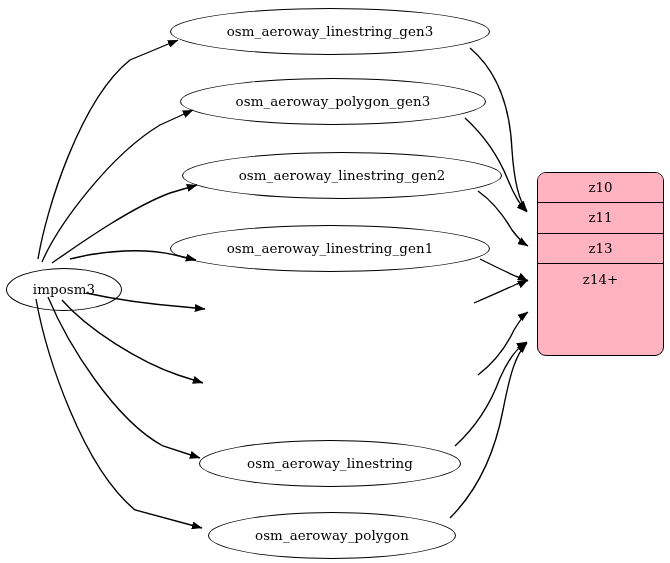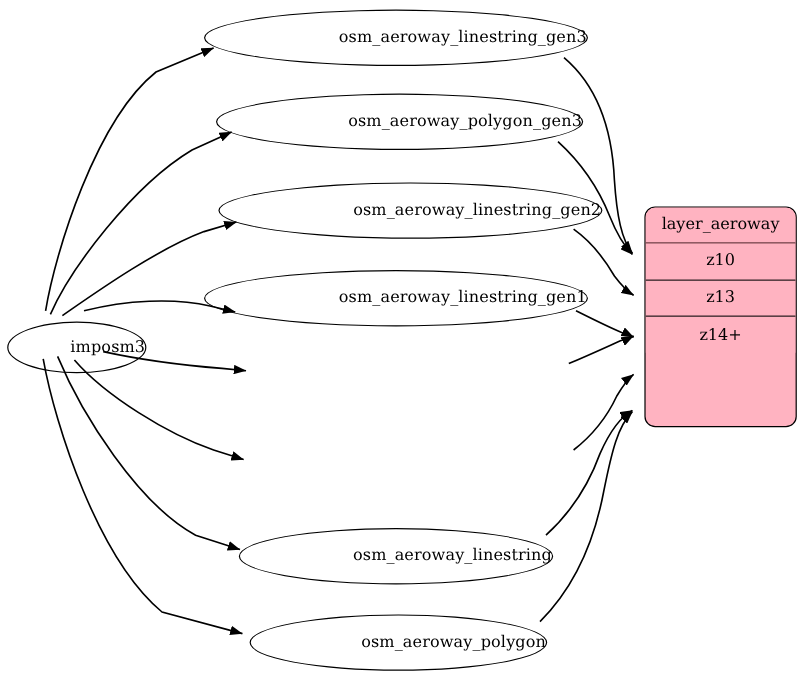--- a/index.html
+++ b/index.html
@@ -23,21 +23,21 @@
     height: 563px;
   }
   .node-ellipse {
     position: absolute;
     border: 1.3px solid #000000;
     border-radius: 50%;
     background: transparent;
     box-sizing: border-box;
     display: flex;
     align-items: center;
-    justify-content: flex-end;
+    justify-content: center;
     z-index: 3;
   }
   .node-ellipse .nlabel {
     font-size: 13.4px;
     color: #000000;
     white-space: nowrap;
     letter-spacing: 0.1px;
   }
   #table-node {
     position: absolute;
@@ -126,19 +126,19 @@
 
   <div class="node-ellipse" style="left:208px; top:512px; width:248px; height:47px;">
     <span class="nlabel">osm_aeroway_polygon</span>
   </div>
 
   <div class="node-ellipse" style="left:199px; top:440px; width:262px; height:47px;">
     <span class="nlabel">osm_aeroway_linestring</span>
   </div>
 
   <div id="table-node">
-    <div class="trow header">layer_aeroway</div>
     <div class="trow thin-div">z10</div>
+    <div class="trow thin-div">z11</div>
     <div class="trow thin-div">z13</div>
     <div class="trow">z14+</div>
   </div>
 
 </div>
 
 </body></html>

